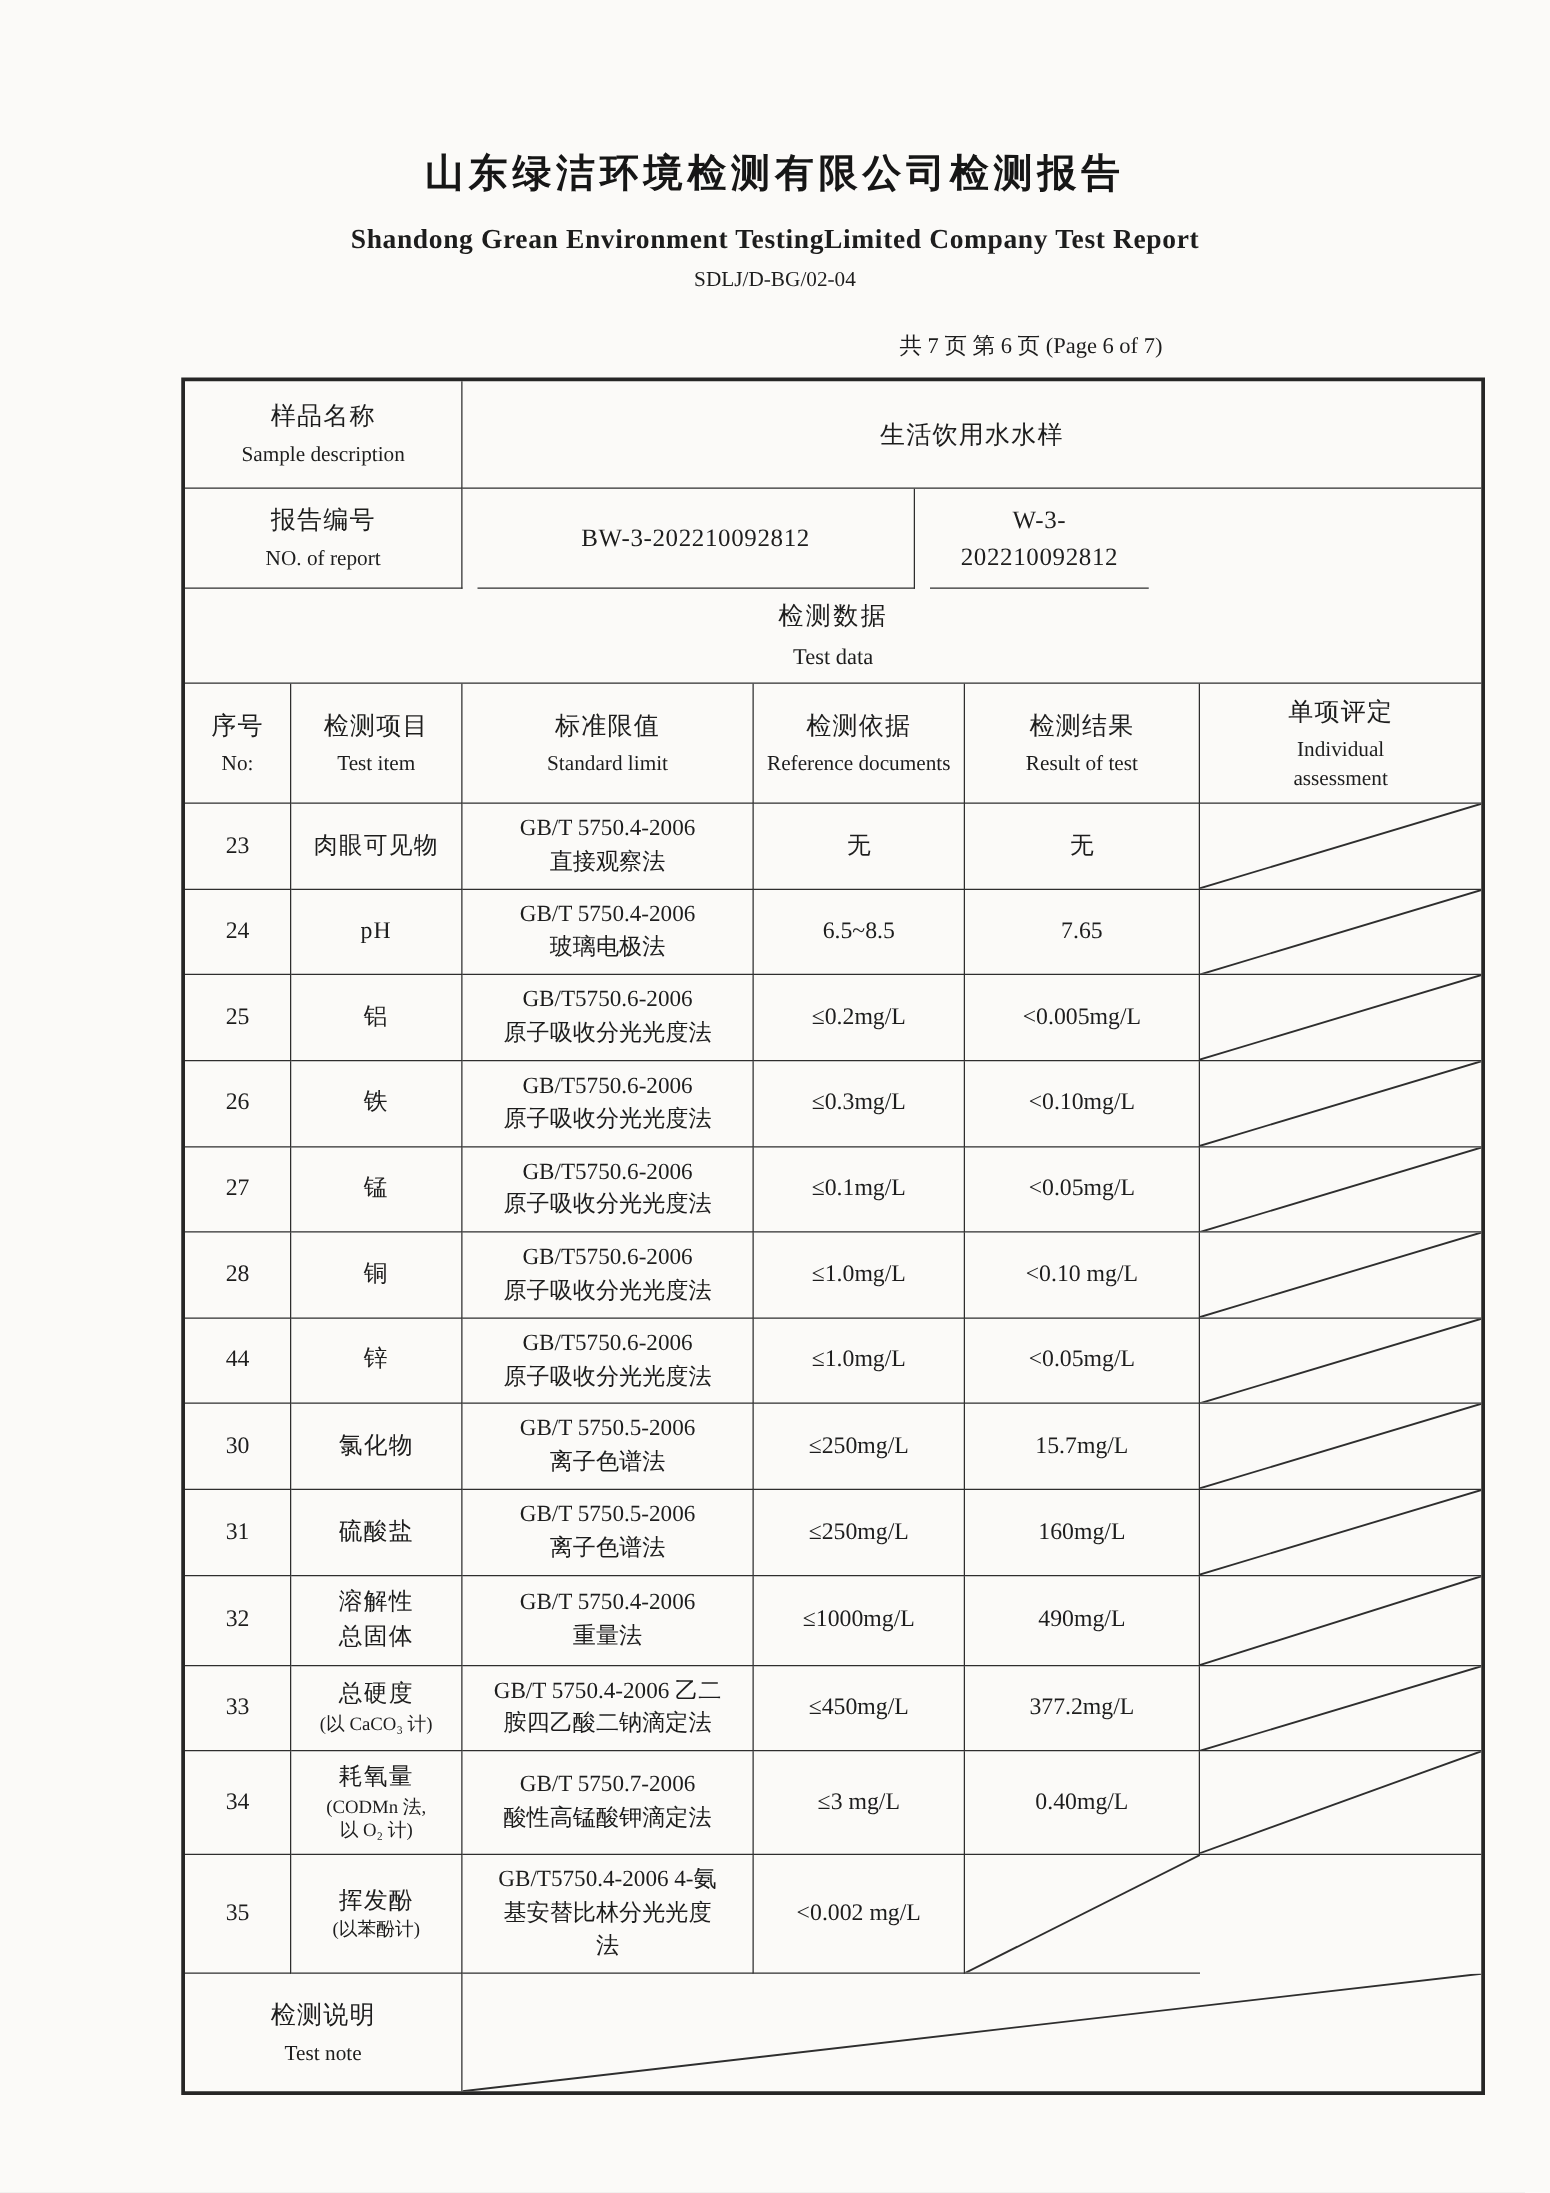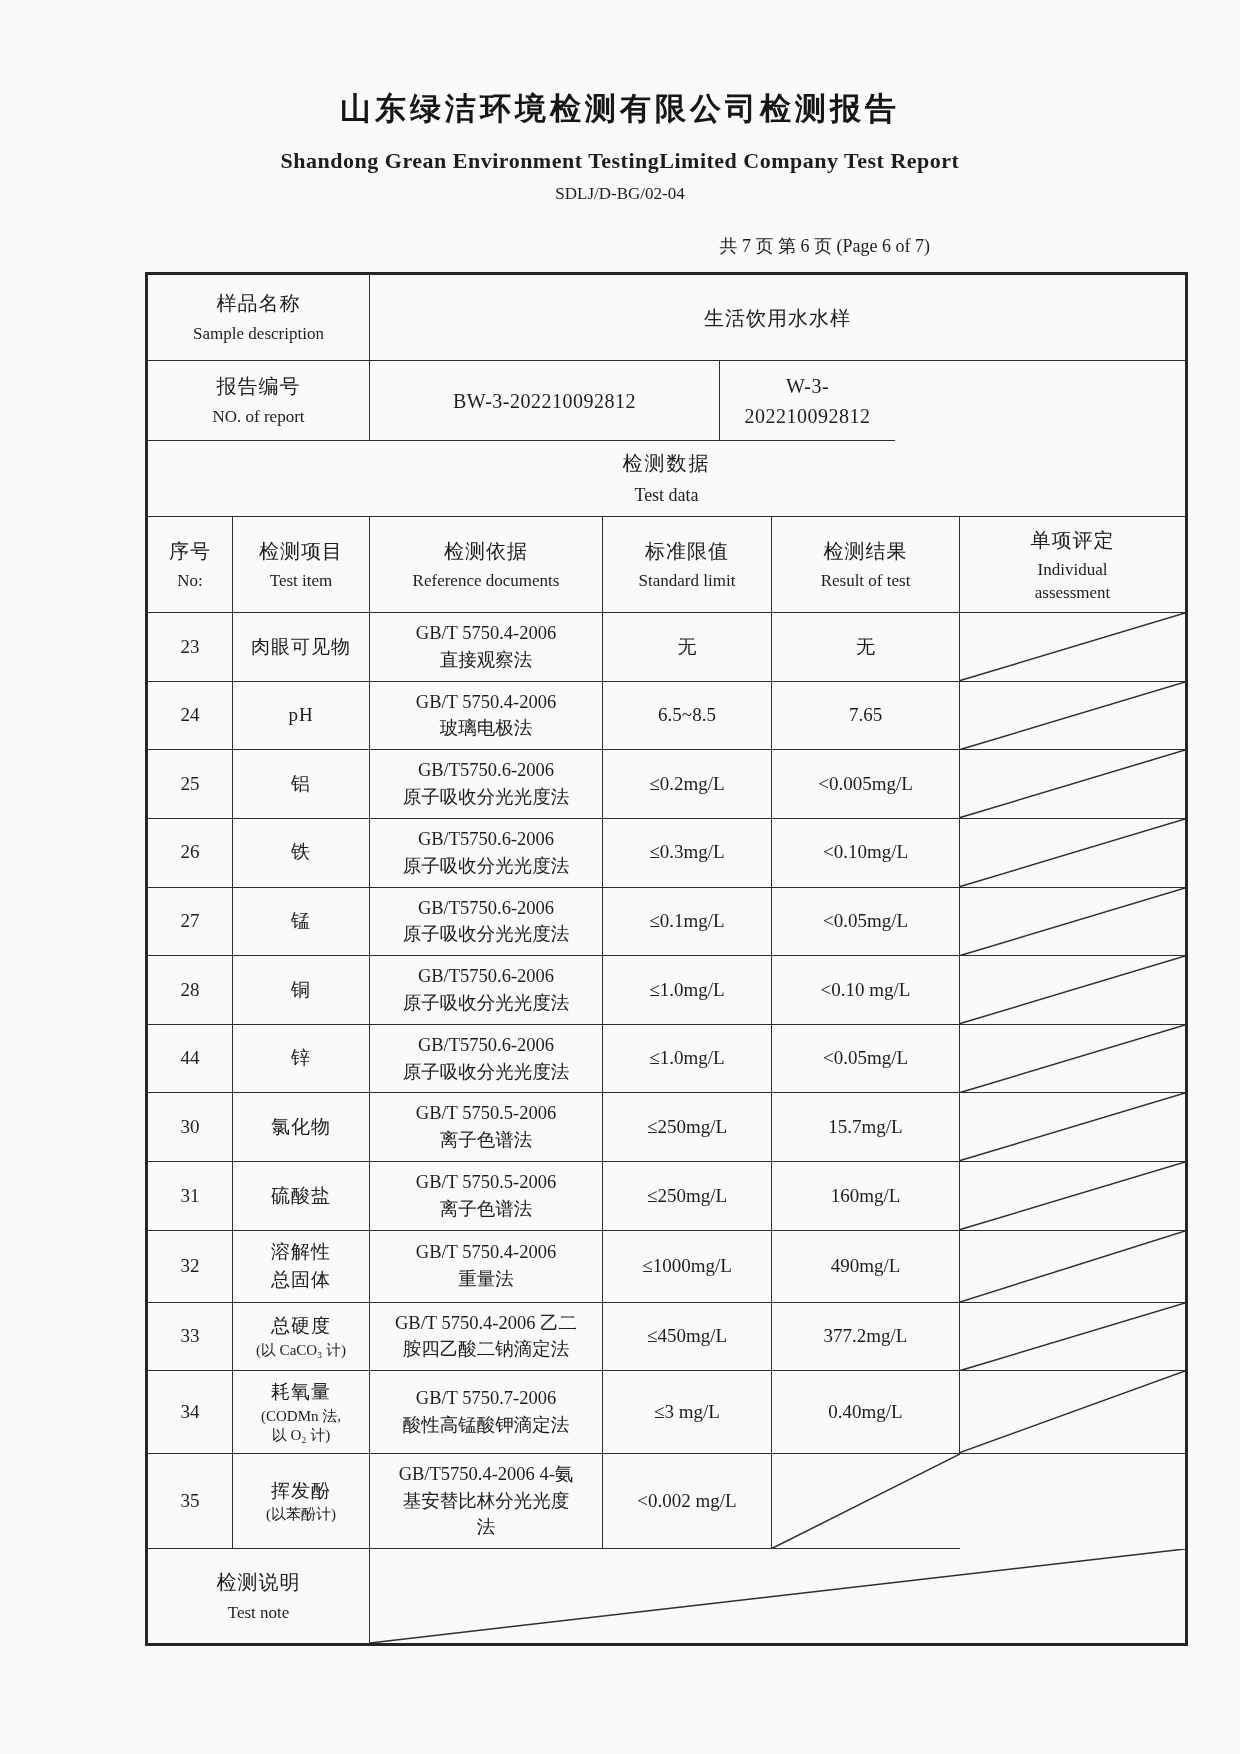--- a/index.html
+++ b/index.html
@@ -1,21 +1,21 @@
 <!DOCTYPE html>
 <html><head>
 <meta charset="utf-8">
 <style>
   * { margin:0; padding:0; box-sizing:border-box; }
   html,body { background:#e9e9e9; }
   .page {
     width:1240px; height:1754px; margin:0 auto; position:relative;
     background:#fbfaf8; color:#1d1d1d;
     font-family:"Liberation Serif","DejaVu Serif",serif;
-    padding-top:88px; overflow:hidden;
+    padding-top:118px; overflow:hidden;
   }
   .title-cn {
     text-align:center; font-size:31px; font-weight:bold;
     letter-spacing:4px; color:#161616;
   }
   .title-en {
     text-align:center; font-size:22px; font-weight:bold; margin-top:18px;
     letter-spacing:0.5px;
   }
   .doc-code { text-align:center; font-size:17px; margin-top:10px; }
@@ -23,21 +23,21 @@
     text-align:right; padding-right:310px; font-size:18px; margin-top:30px;
   }
 
   .tbl {
     margin:14px 0 0 145px; width:1043px;
     border:3px solid #262626;
     background:transparent;
   }
   .trow { display:grid; }
   .g-top1 { grid-template-columns:222px 1fr; }
-  .g-top2 { grid-template-columns:222px 350px 175px 1fr; }
+  .g-top2 { grid-template-columns:222px 350px 175px 1fr;gap:12px; }
   .g-full { grid-template-columns:1fr; }
   .g-data { grid-template-columns:85px 137px 233px 169px 188px 1fr; }
   .g-note { grid-template-columns:222px 1fr; }
 
   .cell {
     border-right:1.5px solid #2e2e2e; border-bottom:1.5px solid #2e2e2e;
     display:flex; flex-direction:column; align-items:center; justify-content:center;
     text-align:center; padding:7px 5px; line-height:1.5; font-size:19px;
   }
   .trow > .cell:last-child { border-right:none; }
@@ -109,26 +109,26 @@
     <div class="trow g-data row-header">
       <div class="cell">
         <div class="hdr-cn">序号</div>
         <div class="hdr-en">No:</div>
       </div>
       <div class="cell">
         <div class="hdr-cn">检测项目</div>
         <div class="hdr-en">Test item</div>
       </div>
       <div class="cell">
+        <div class="hdr-cn">标准限值</div>
+        <div class="hdr-en">Standard limit</div>
+      </div>
+      <div class="cell">
         <div class="hdr-cn">检测依据</div>
         <div class="hdr-en">Reference documents</div>
-      </div>
-      <div class="cell">
-        <div class="hdr-cn">标准限值</div>
-        <div class="hdr-en">Standard limit</div>
       </div>
       <div class="cell">
         <div class="hdr-cn">检测结果</div>
         <div class="hdr-en">Result of test</div>
       </div>
       <div class="cell">
         <div class="hdr-cn">单项评定</div>
         <div class="hdr-en">Individual<br>assessment</div>
       </div>
     </div>

